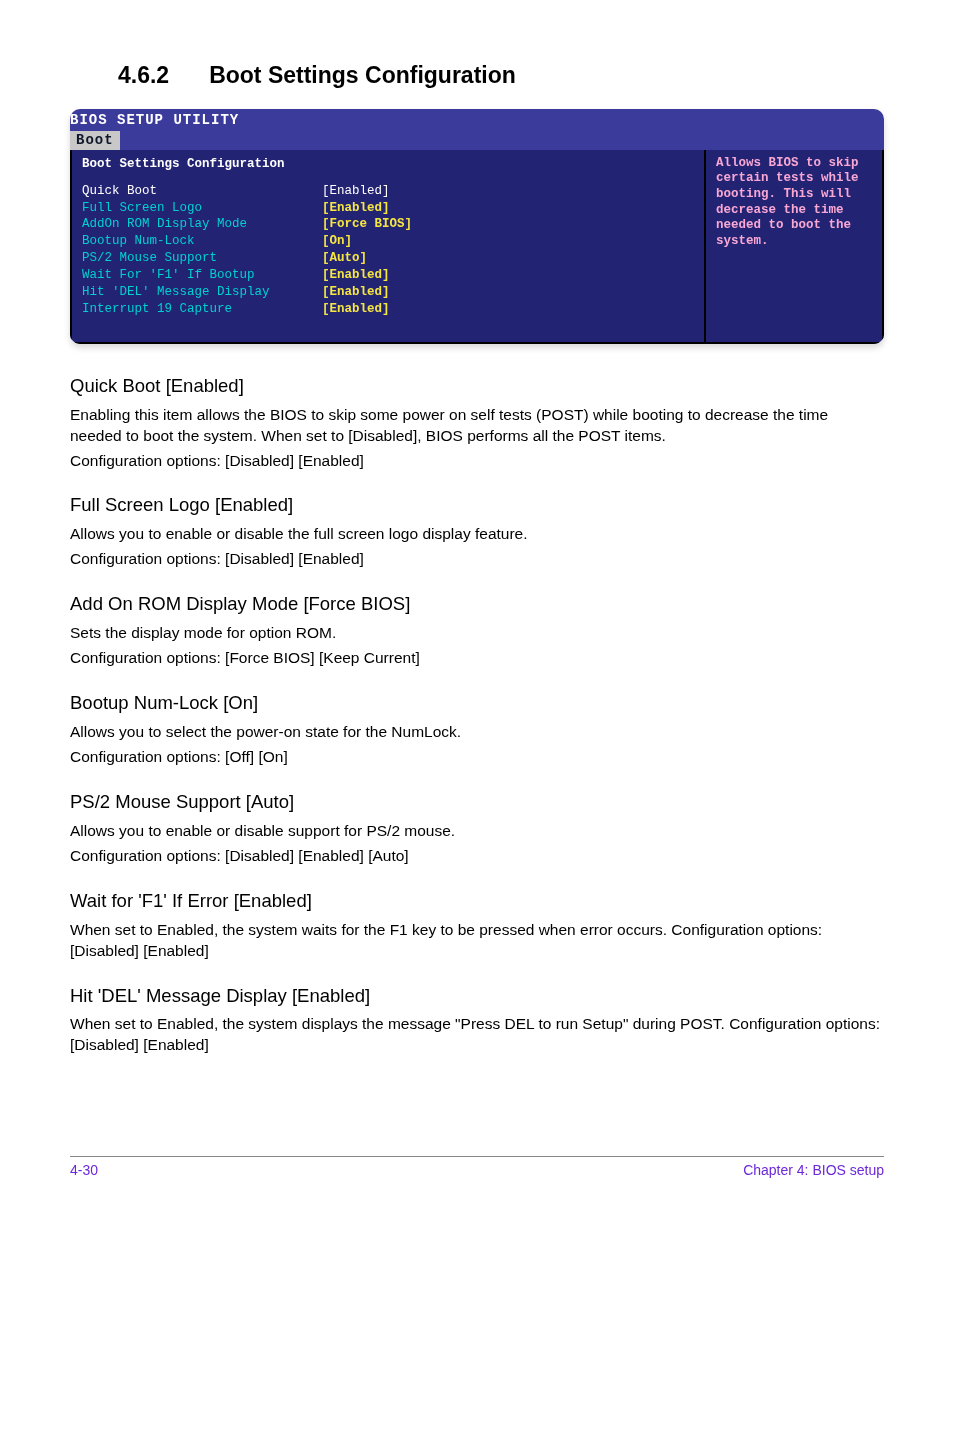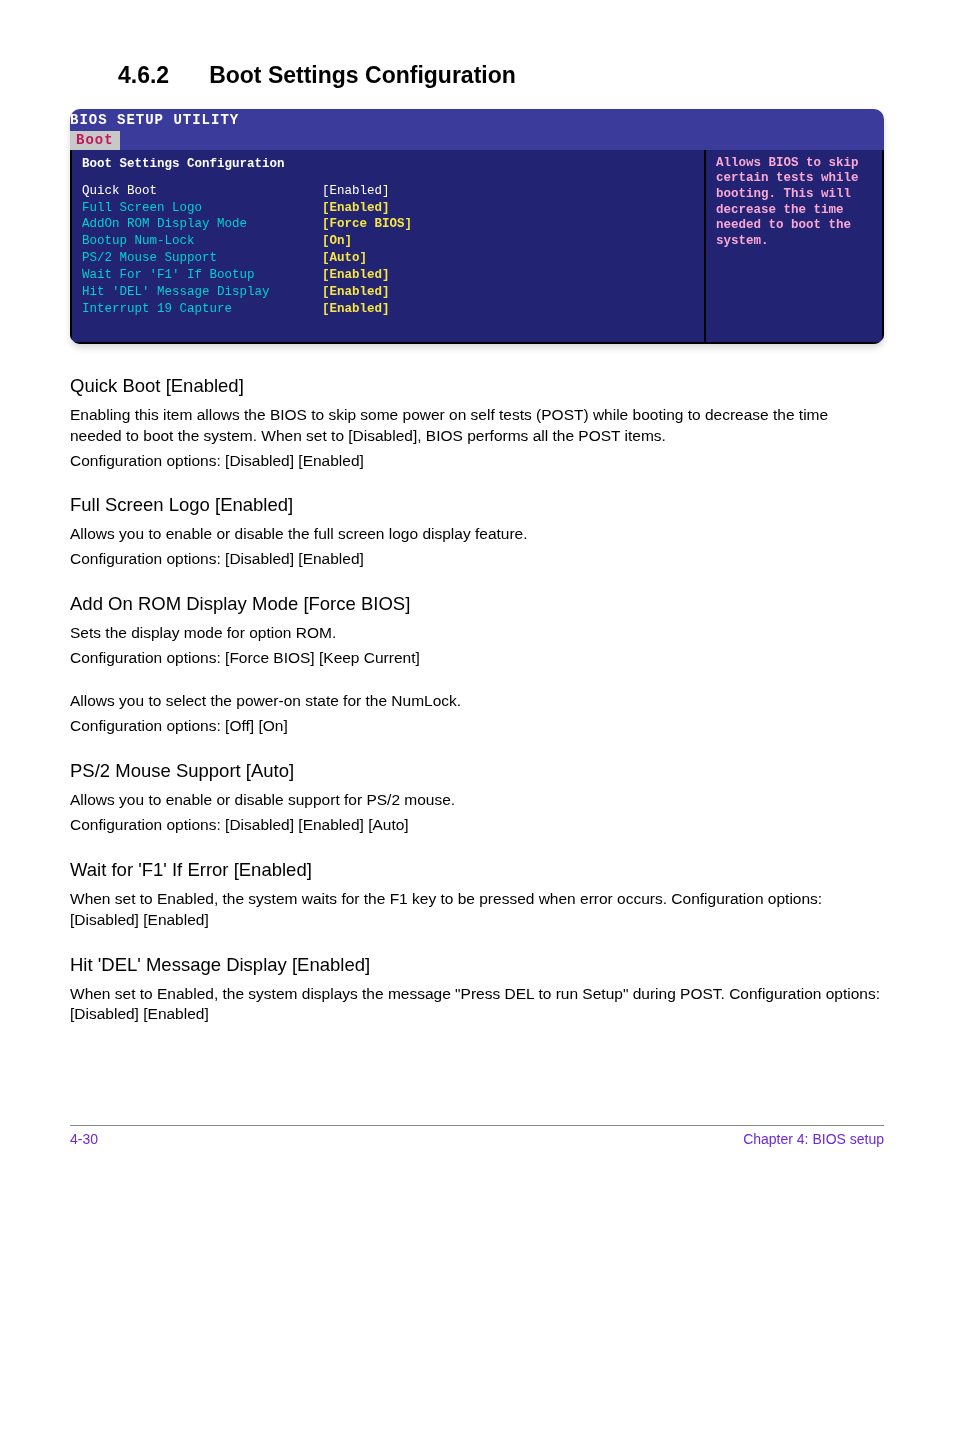--- a/index.html
+++ b/index.html
@@ -32,21 +32,21 @@
     text-align: left;
     font-family: "Courier New", monospace;
     font-weight: bold;
     font-size: 14px;
     padding: 2px 0 0 0;
     letter-spacing: 1px;
   }
   .bios-header .tab {
     display: inline-block;
     background: #c8c8c8;
-    color: #be185d;
+    color: #0f172a;
     padding: 0 6px;
     margin-top: 1px;
     font-weight: bold;
   }
   .bios-body {
     display: flex;
     font-family: "Courier New", monospace;
     font-size: 12.5px;
     min-height: 170px;
   }
@@ -165,20 +165,21 @@
       <h2 class="sub">Full Screen Logo [Enabled]</h2>
       <p class="body">Allows you to enable or disable the full screen logo display feature.</p>
       <p class="body">Configuration options: [Disabled] [Enabled]</p>
     </div>
     <div class="block">
       <h2 class="sub">Add On ROM Display Mode [Force BIOS]</h2>
       <p class="body">Sets the display mode for option ROM.</p>
       <p class="body">Configuration options: [Force BIOS] [Keep Current]</p>
     </div>
     <div class="block">
+      <h2 class="sub">Bootup Num-Lock [On]</h2>
       <p class="body">Allows you to select the power-on state for the NumLock.</p>
       <p class="body">Configuration options: [Off] [On]</p>
     </div>
     <div class="block">
       <h2 class="sub">PS/2 Mouse Support [Auto]</h2>
       <p class="body">Allows you to enable or disable support for PS/2 mouse.</p>
       <p class="body">Configuration options: [Disabled] [Enabled] [Auto]</p>
     </div>
     <div class="block">
       <h2 class="sub">Wait for 'F1' If Error [Enabled]</h2>

